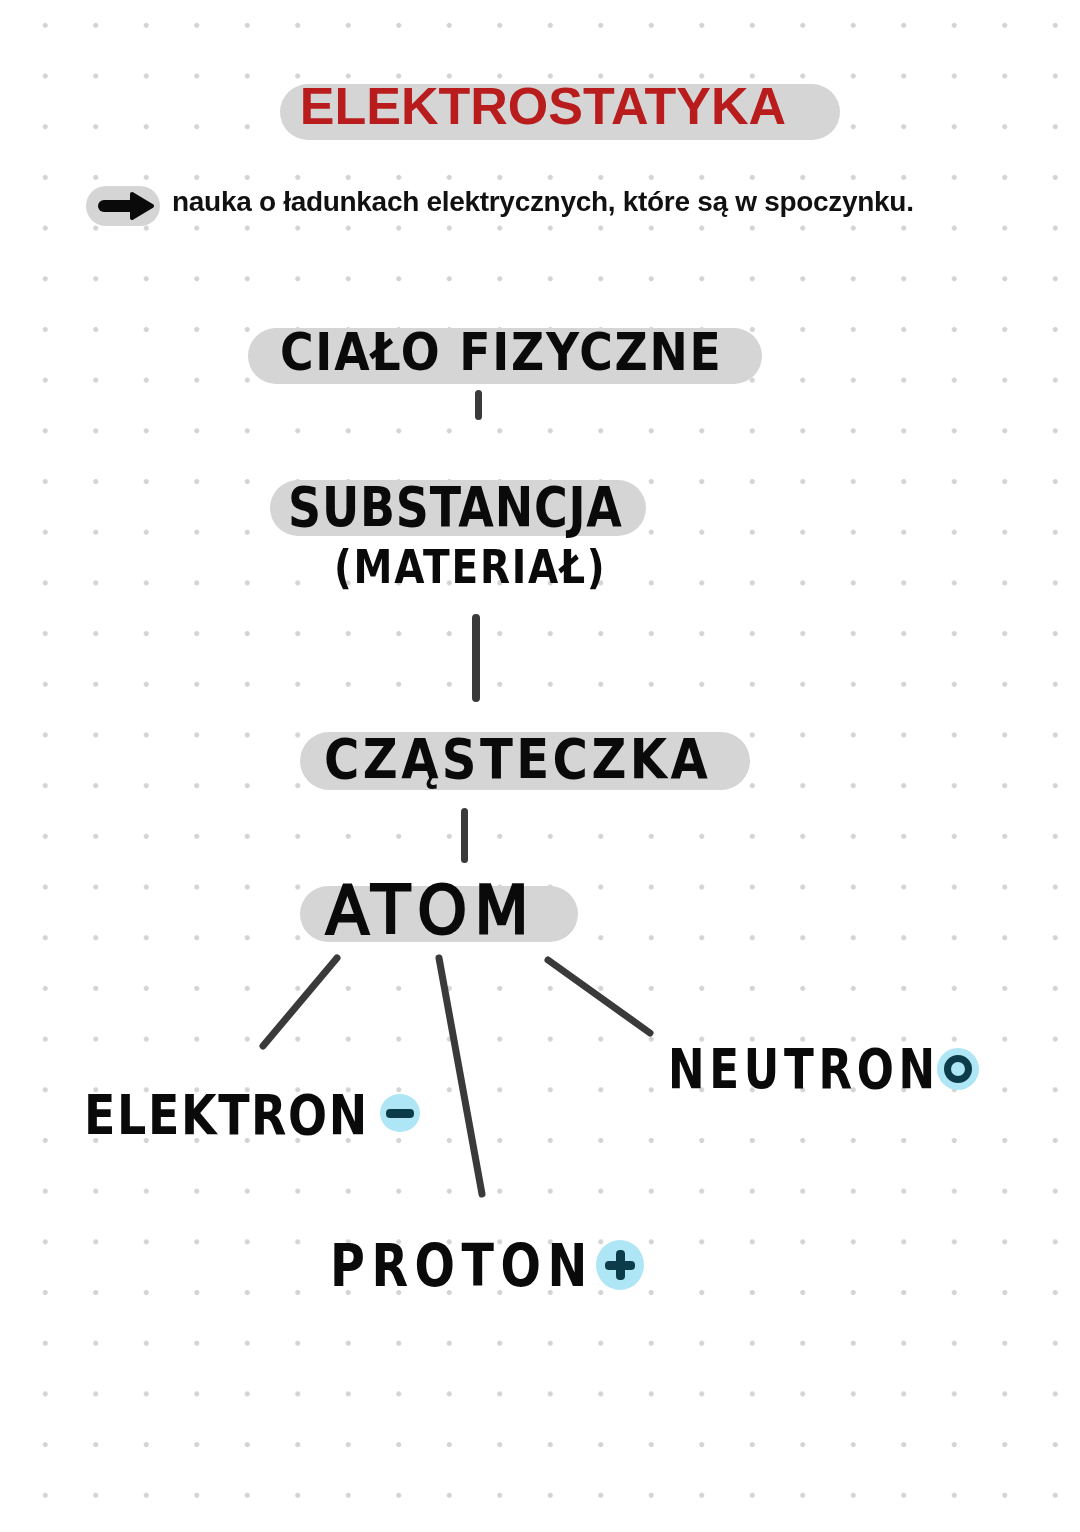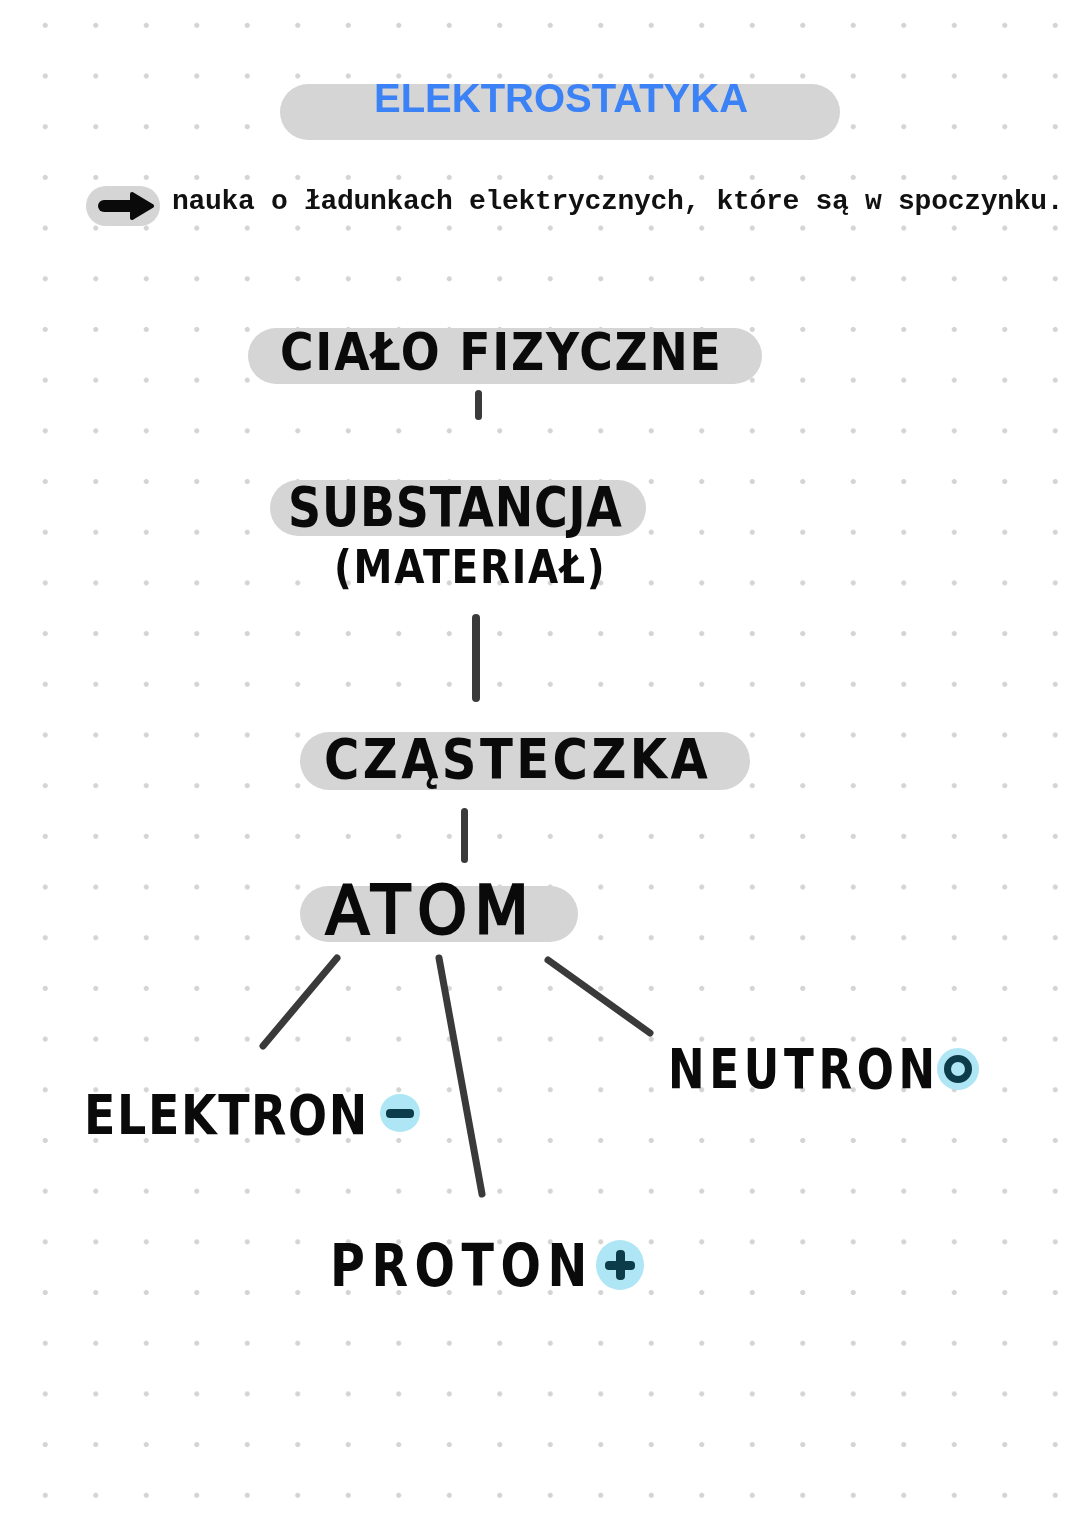--- a/index.html
+++ b/index.html
@@ -6,27 +6,27 @@
   body {
     width:1080px; height:1532px; position:relative; overflow:hidden;
     background-color:#ffffff;
     background-image: radial-gradient(circle, #d4d4d4 2.2px, transparent 2.6px);
     background-size: 50.5px 50.7px;
     background-position: 20px 0px;
     font-family: "Liberation Sans", sans-serif;
   }
   .pill { position:absolute; background:#d5d5d5; border-radius:30px; }
   .title-text {
-    position:absolute; left:281px; top:76px; width:560px; text-align:center;
-    font-family:"Liberation Sans", sans-serif; font-weight:bold; font-size:40px;
-    color:#3b82f6; letter-spacing:0px;
+    position:absolute; left:263px; top:76px; width:560px; text-align:center;
+    font-family:"Liberation Sans", sans-serif; font-weight:bold; font-size:52px;
+    color:#b91c1c; letter-spacing:0px;
   }
   .def-text {
     position:absolute; left:172px; top:186px;
-    font-family:Liberation Mono, monospace; font-weight:bold; font-size:28px; color:#111;
+    font-family:Liberation Sans, sans-serif; font-weight:bold; font-size:28px; color:#111;
     letter-spacing:-0.3px;
   }
   .hand {
     position:absolute; font-family:"DejaVu Sans", sans-serif; font-weight:bold;
     color:#0a0a0a; white-space:nowrap; transform-origin:left center;
   }
   .line { position:absolute; background:#3a3a3a; border-radius:4px; transform-origin:center; }
   .sym {
     position:absolute; width:40px; height:40px; border-radius:50%;
     background:#aee6f5; display:flex; align-items:center; justify-content:center;

